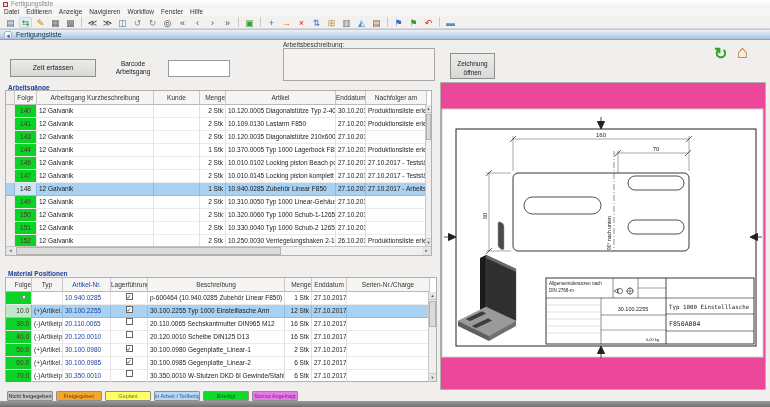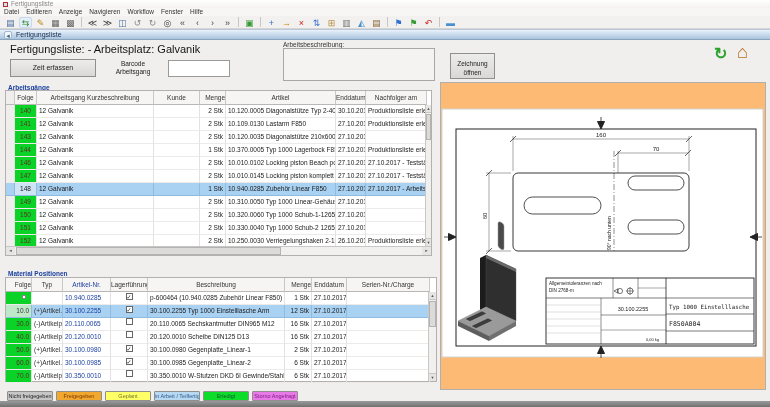--- a/index.html
+++ b/index.html
@@ -58,21 +58,21 @@
   .vs-thumb { position:absolute; top:9px; left:0; width:100%; height:26px; background:#dcdbd9; border:1px solid #b4b3b1; }
   .hscroll { position:absolute; left:0; bottom:0; height:9px; width:100%; background:#f1f0ee; border-top:1px solid #c8c7c5; }
   .hs-btn { position:absolute; top:0; width:9px; height:8px; font-size:4px; line-height:8px; text-align:center; color:#555; background:#e6e5e3; }
   .hs-thumb { position:absolute; top:0; left:10px; width:265px; height:8px; background:#dcdbd9; border:1px solid #b4b3b1; }
 
   
   .legend { position:absolute; left:7px; top:351px; display:flex; gap:3px; }
   .leg-btn { width:46px; height:10px; font-size:5.5px; line-height:9px; text-align:center; border:1px solid #8f8f8d; border-radius:1px; overflow:hidden; white-space:nowrap; }
 
   
-  .draw-panel { position:absolute; left:440px; top:42px; width:326px; height:308px; background:#fdba74; border:1px solid #b0afad; }
+  .draw-panel { position:absolute; left:440px; top:42px; width:326px; height:308px; background:#ec4899; border:1px solid #b0afad; }
   .statusbar { position:absolute; left:0; top:401px; width:770px; height:6px; background:linear-gradient(#9a9a9a,#707070); }
   svg text { font-family:"Liberation Sans",sans-serif; fill:#222; }
   svg .mono { font-family:"DejaVu Sans Mono",monospace; }
 </style>
 </head>
 <body>
 
 <div class="win">
   <div class="titlebar">
     <span class="appicon"></span>
@@ -121,21 +121,20 @@
       <span class="tbico" style="color: rgb(204, 34, 34);">↶</span>
       <span class="tbsep"></span>
       <span class="tbico" style="color: rgb(74, 143, 208);">▬</span>
     </div>
   <div class="tabbar">
     <span class="tab-arrow">◂</span>
     <span class="tab-label">Fertigungsliste</span>
   </div>
 
   <div class="content">
-    <div class="page-title">Fertigungsliste:  - Arbeitsplatz: Galvanik</div>
     <button class="btn btn-zeit">Zeit erfassen</button>
     <div class="barcode-label">
       <div>Barcode</div>
       <div>Arbeitsgang</div>
     </div>
     <input class="barcode-input" value="" style="">
     <div class="arb-label">Arbeitsbeschreibung:</div>
     <textarea class="arb-box" style=""></textarea>
     <button class="btn btn-zeichnung">
       <div>Zeichnung</div>

